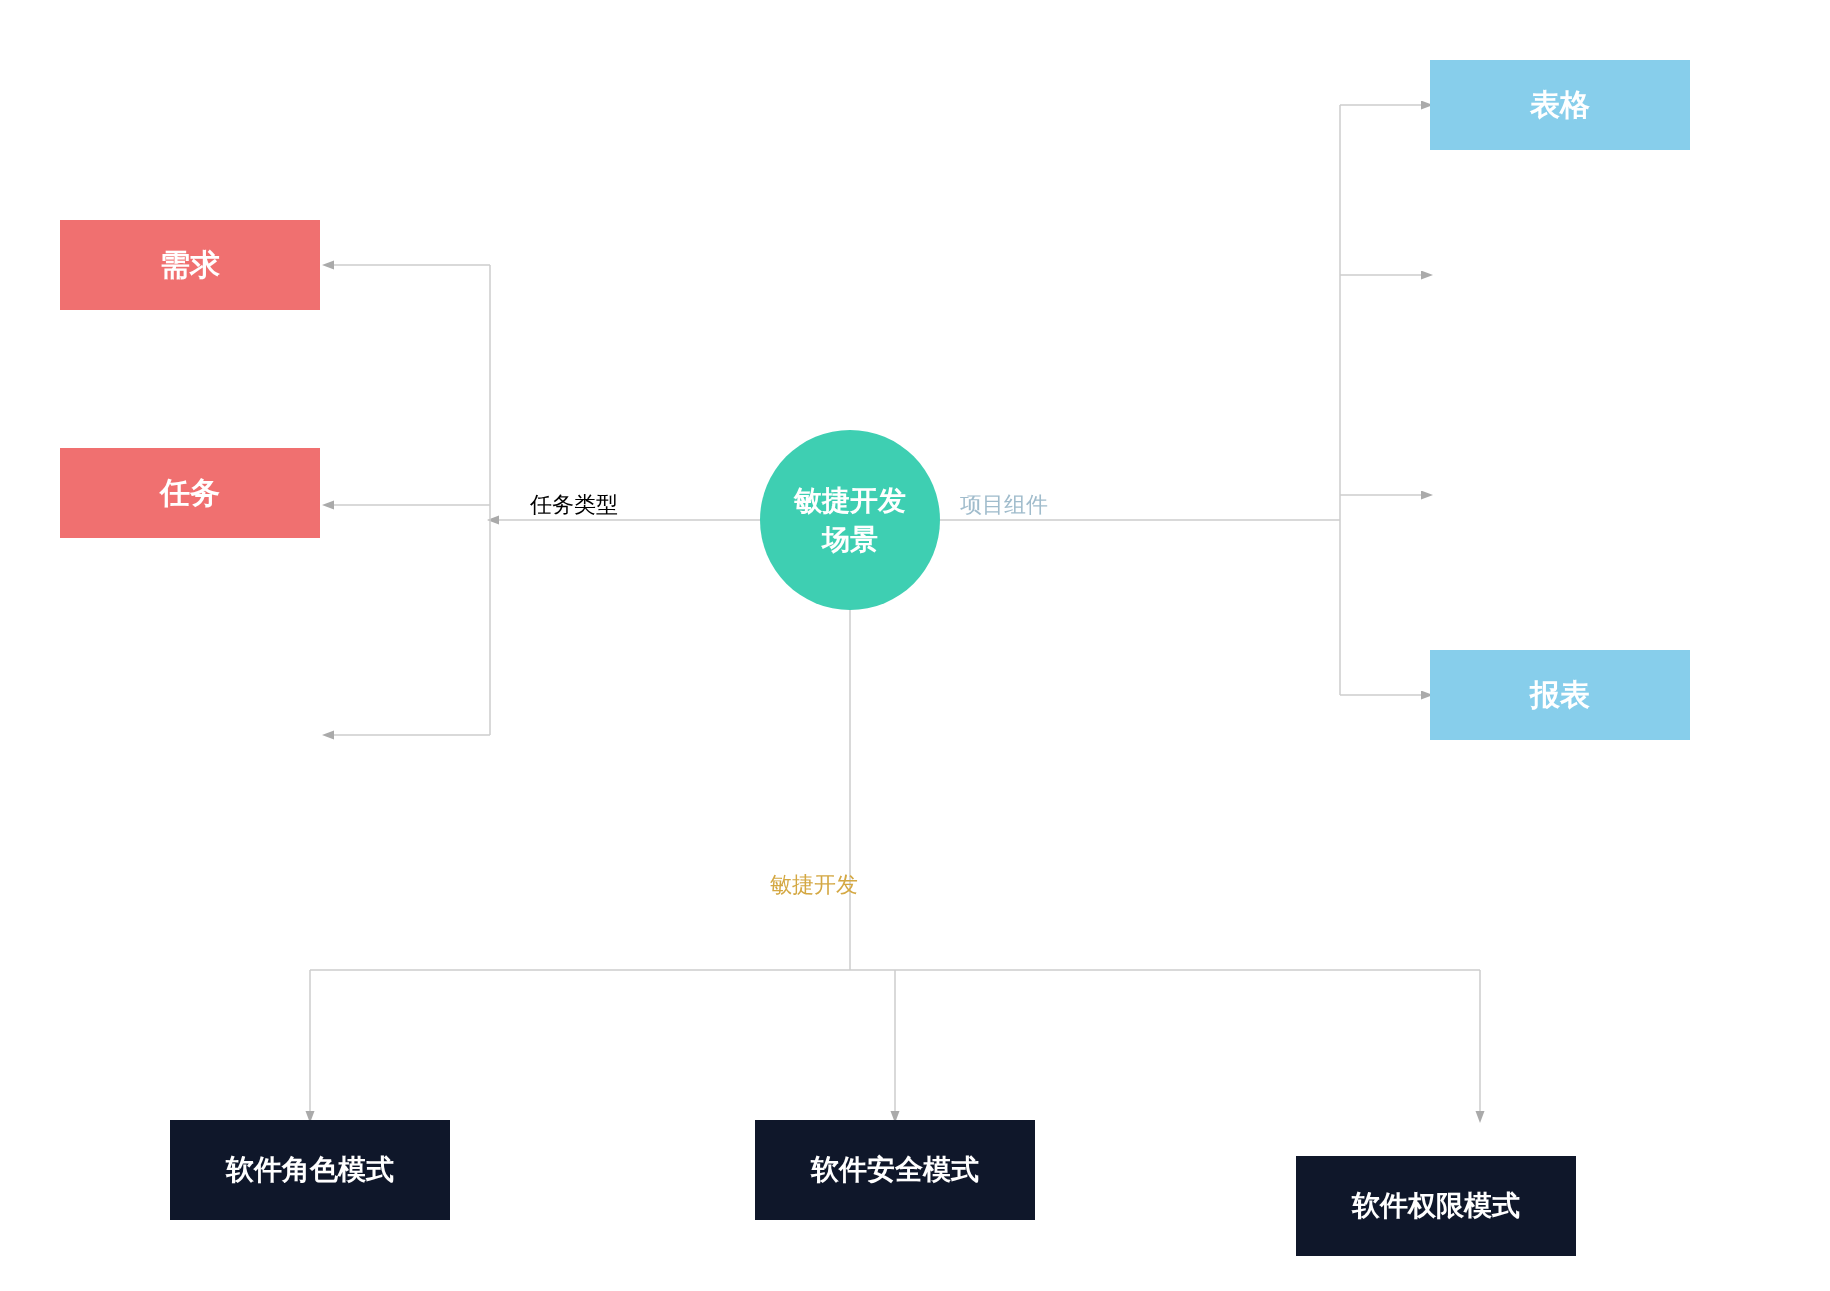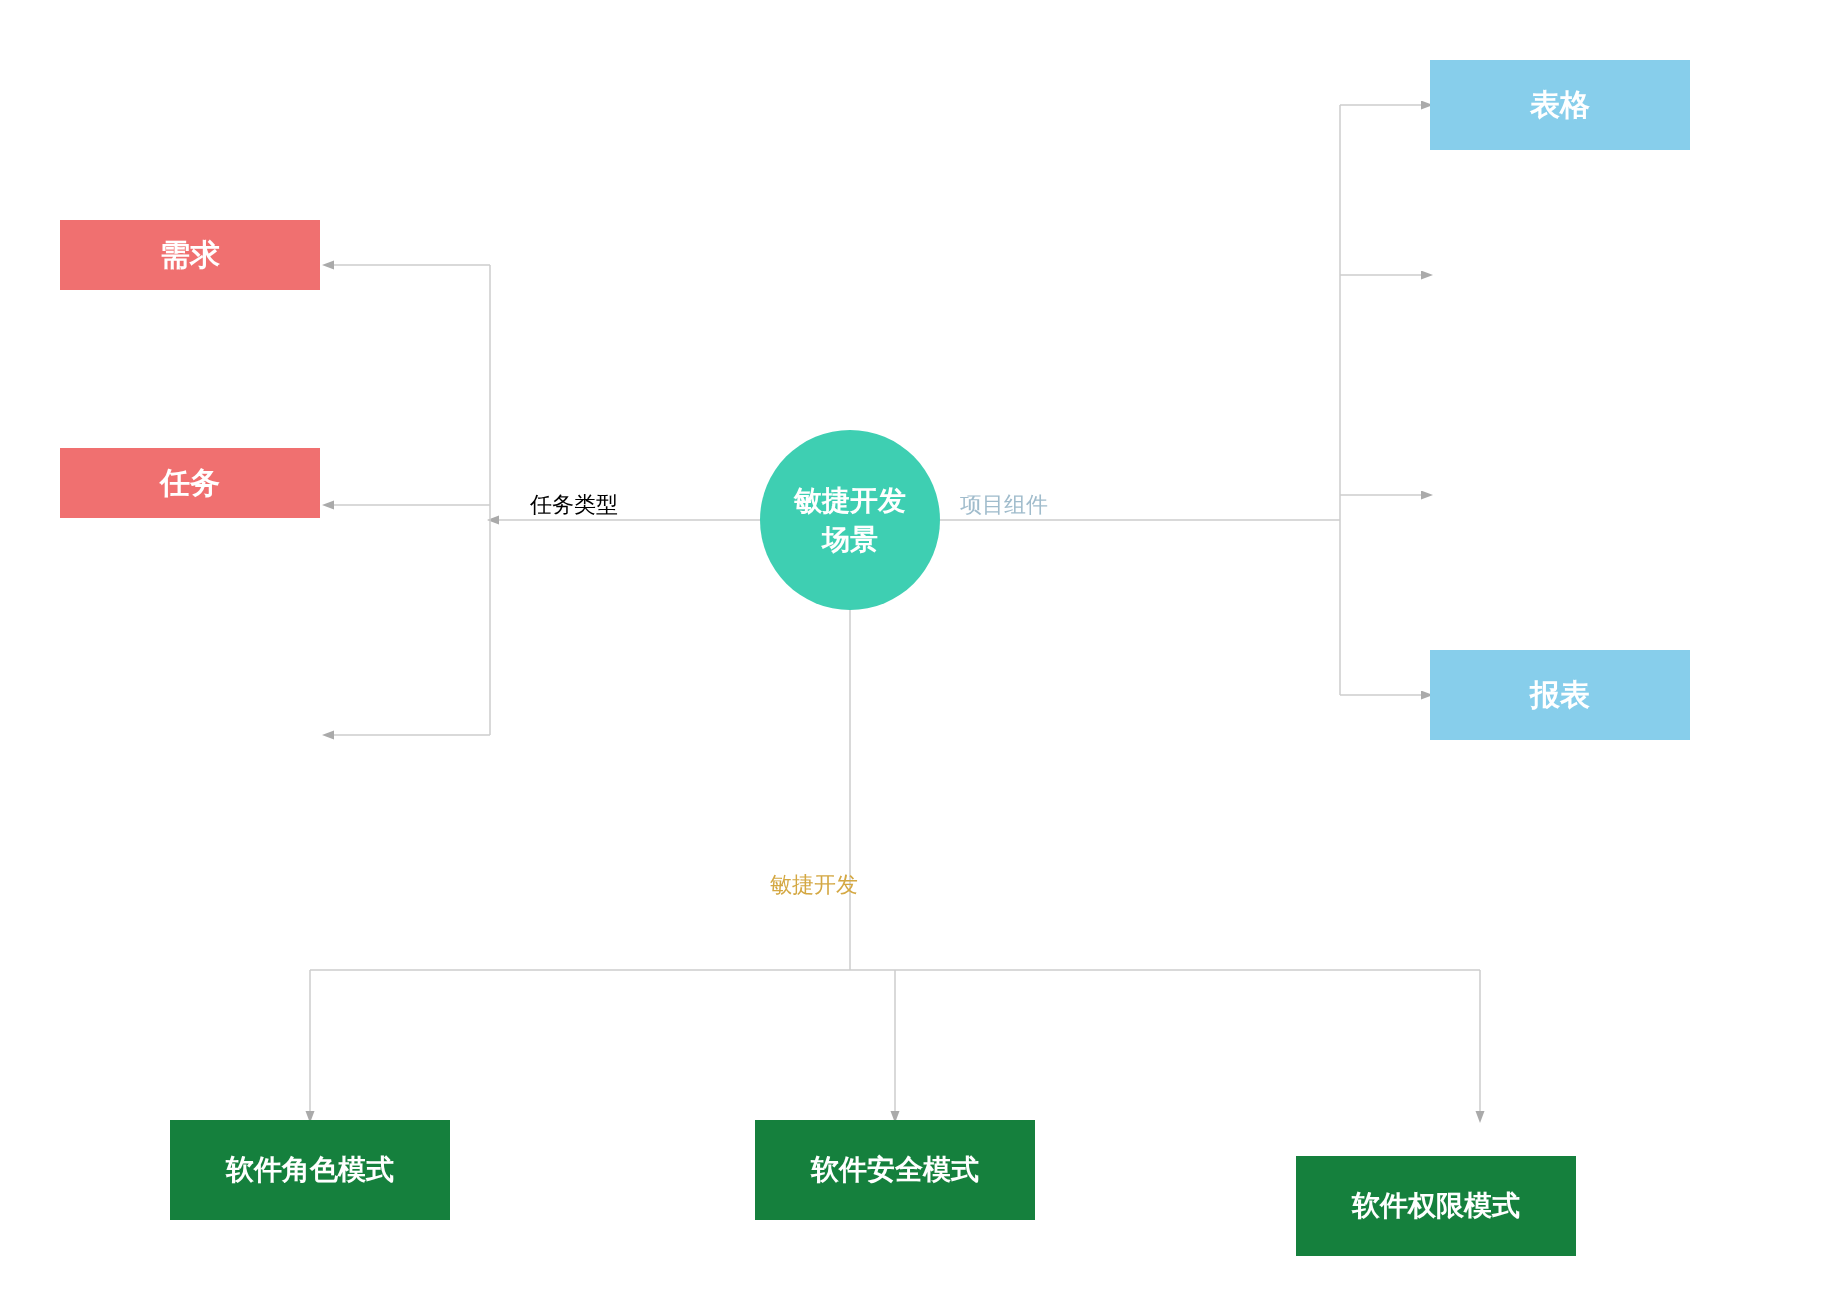--- a/index.html
+++ b/index.html
@@ -38,21 +38,21 @@
       font-size: 28px;
       font-weight: bold;
       line-height: 1.4;
       left: 760px;
       top: 430px;
     }
     
     .left-node {
       position: absolute;
       width: 260px;
-      height: 70px;
+      height: 90px;
       background: #F07070;
       display: flex;
       align-items: center;
       justify-content: center;
       color: #fff;
       font-size: 30px;
       font-weight: bold;
       left: 60px;
     }
     .left-node-1 { top: 220px; }
@@ -76,21 +76,21 @@
     .right-node-1 { top: 60px; }
     .right-node-2 { top: 230px; }
     .right-node-3 { top: 450px; }
     .right-node-4 { top: 650px; }
 
     
     .bottom-node {
       position: absolute;
       width: 280px;
       height: 100px;
-      background: #15803d;
+      background: #0f172a;
       display: flex;
       align-items: center;
       justify-content: center;
       color: #fff;
       font-size: 28px;
       font-weight: bold;
       top: 1120px;
     }
     .bottom-node-1 { left: 170px; }
     .bottom-node-2 { left: 755px; }

